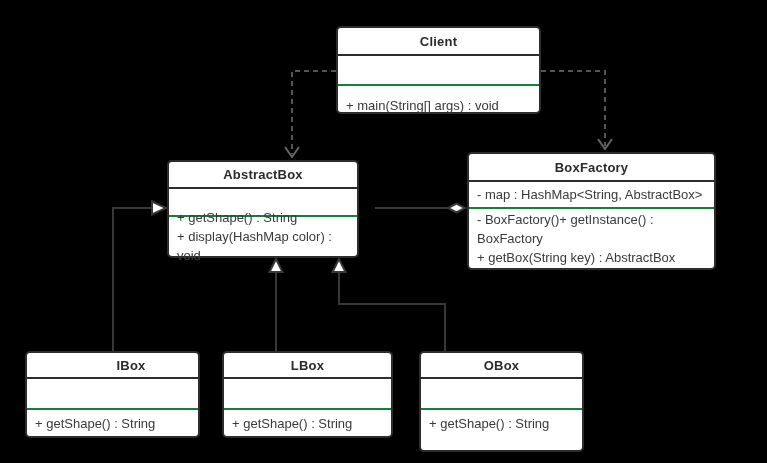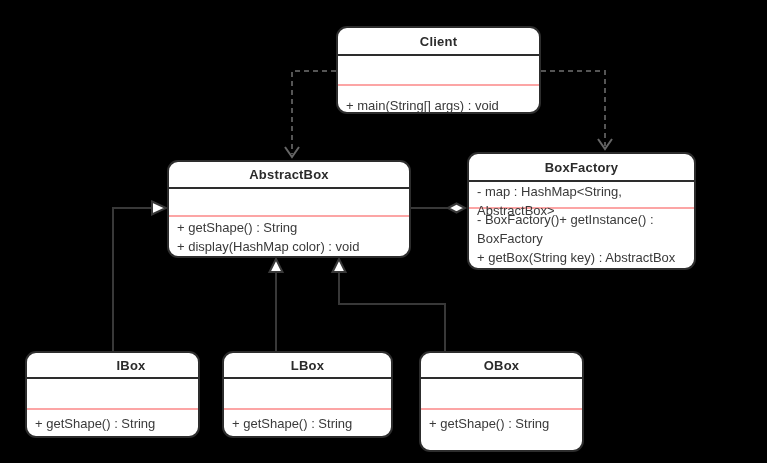--- a/index.html
+++ b/index.html
@@ -19,41 +19,41 @@
     position: absolute;
     left: 0;
     top: 0;
     width: 767px;
     height: 463px;
   }
   .uml-box {
     position: absolute;
     background: #ffffff;
     border: 2px solid #2d2d2d;
-    border-radius: 11px;
+    border-radius: 5px;
     box-sizing: border-box;
     color: #333333;
   }
   .uml-title {
     font-size: 13px;
     font-weight: bold;
     color: #2b2b2b;
     display: flex;
     align-items: center;
     justify-content: center;
     border-bottom: 2px solid #2d2d2d;
     box-sizing: border-box;
     letter-spacing: 0.2px;
   }
   .uml-attrs {
-    border-bottom: 2px solid #fca5a5;
+    border-bottom: 2px solid #15803d;
     box-sizing: border-box;
     display: flex;
     flex-direction: column;
-    justify-content: flex-start;
+    justify-content: center;
   }
   .uml-methods {
     box-sizing: border-box;
     display: flex;
     flex-direction: column;
     justify-content: center;
   }
   .member-line {
     font-size: 13px;
     line-height: 19px;
@@ -121,30 +121,30 @@
   </svg>
 
   <div class="uml-box" style="left:336px; top:26px; width:205px; height:88px;">
     <div class="uml-title" style="height:28px;">Client</div>
     <div class="uml-attrs" style="height:30px;"></div>
     <div class="uml-methods" style="height:26px;margin-top:6px;">
       <div class="member-line">+ main(String[] args) : void</div>
     </div>
   </div>
 
-  <div class="uml-box" style="left:167px; top:160px; width:244px; height:98px;">
+  <div class="uml-box" style="left:167px; top:160px; width:192px; height:98px;">
     <div class="uml-title" style="height:27px;">AbstractBox</div>
     <div class="uml-attrs" style="height:28px;"></div>
     <div class="uml-methods" style="height:39px;">
       <div class="member-line">+ getShape() : String</div>
       <div class="member-line">+ display(HashMap color) : void</div>
     </div>
   </div>
 
-  <div class="uml-box" style="left:467px; top:152px; width:229px; height:118px;">
+  <div class="uml-box" style="left:467px; top:152px; width:249px; height:118px;">
     <div class="uml-title" style="height:28px;">BoxFactory</div>
     <div class="uml-attrs" style="height:27px;">
       <div class="member-line">- map : HashMap&lt;String, AbstractBox&gt;</div>
     </div>
     <div class="uml-methods" style="height:59px;">
       <div class="member-line">- BoxFactory()+ getInstance() : BoxFactory</div>
       <div class="member-line">+ getBox(String key) : AbstractBox</div>
     </div>
   </div>
 

